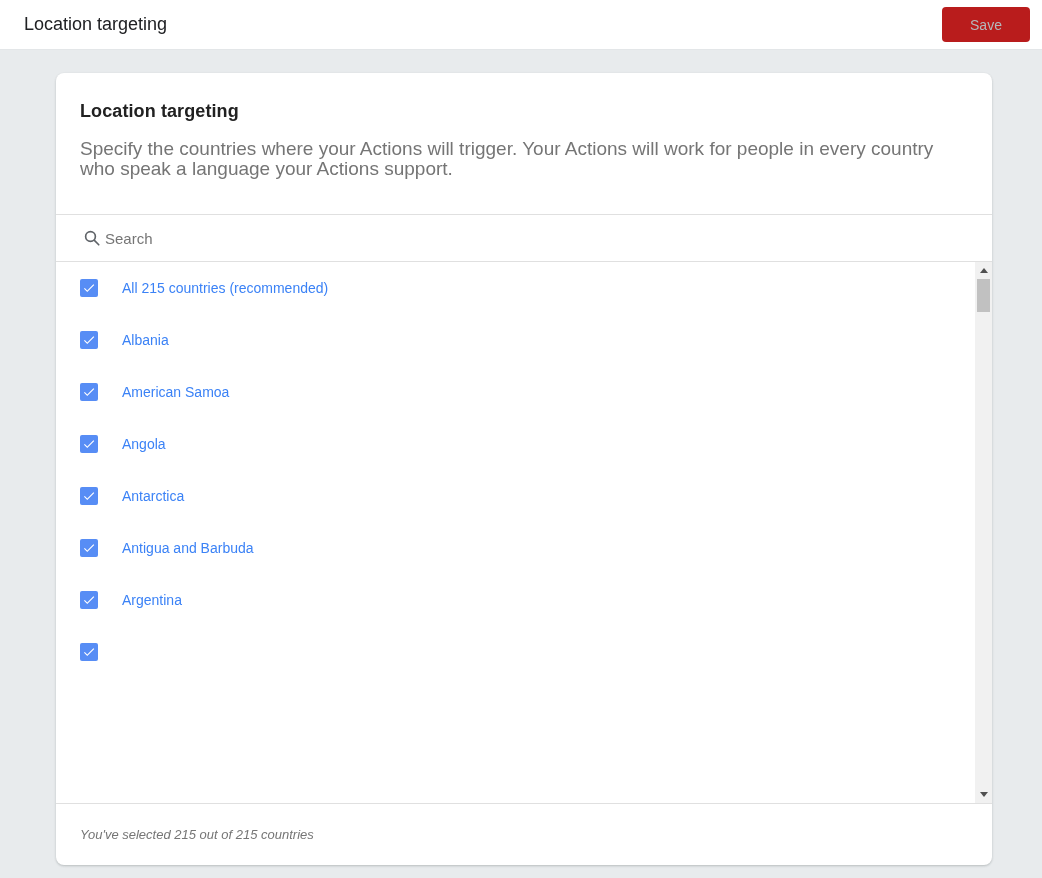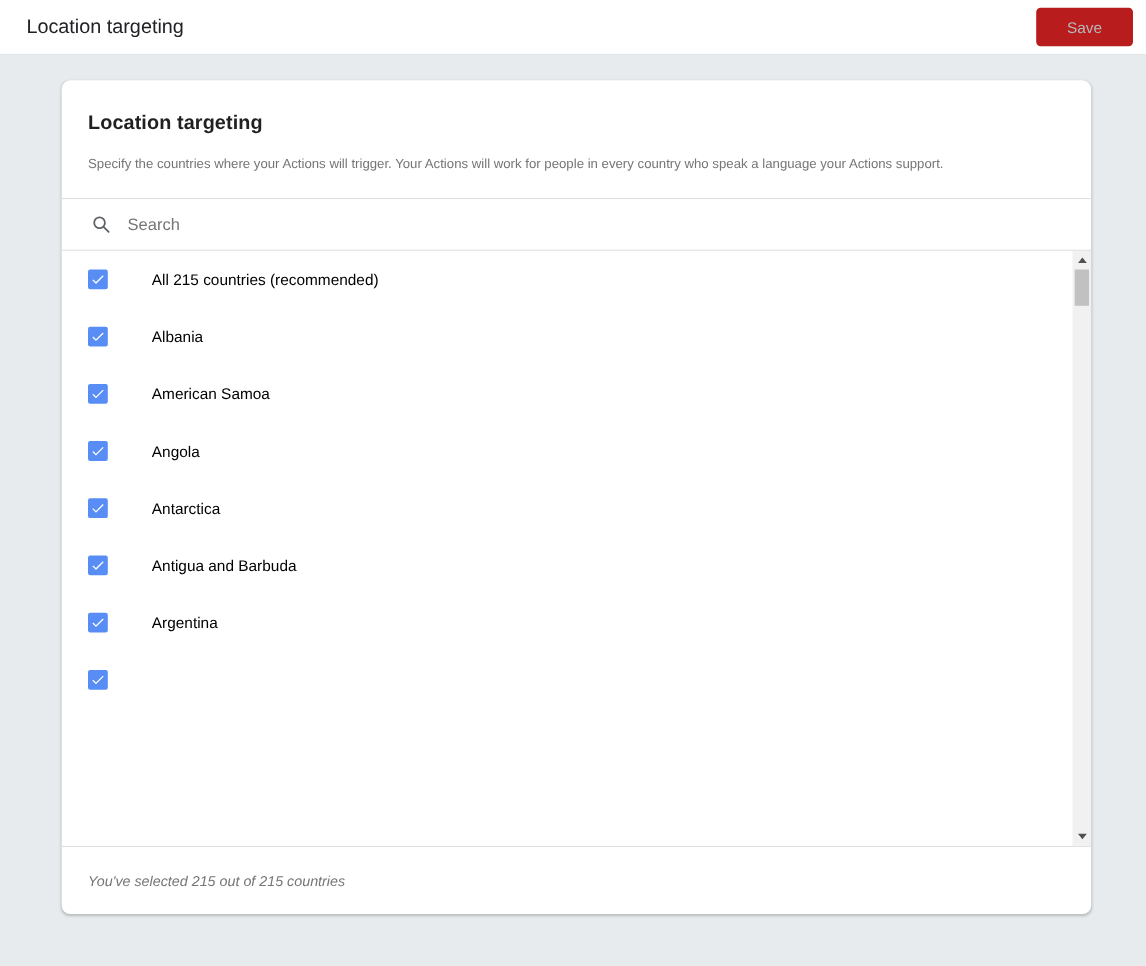--- a/index.html
+++ b/index.html
@@ -27,54 +27,54 @@
   
   .card {
     width: 936px; margin: 23px 0 0 56px;
     background: #ffffff; border-radius: 8px;
     box-shadow: 0 1px 2px rgba(60,64,67,0.18), 0 1px 3px rgba(60,64,67,0.10);
     display: flex; flex-direction: column;
   }
   .card-header { padding: 28px 24px 0 24px; }
   .card-heading { font-size: 18px; font-weight: 700; color: #212121; letter-spacing: .1px; }
   .card-desc {
-    margin-top: 17px; margin-bottom: 21px;
-    font-size: 12px; line-height: 20px; color: #757575;
+    margin-top: 17px; margin-bottom: 35px;
+    font-size: 19px; line-height: 20px; color: #757575;
     max-width: 868px;
   }
   
   .search-row {
     height: 48px;
     border-top: 1px solid #e0e0e0;
     border-bottom: 1px solid #e0e0e0;
     display: flex; align-items: center;
     padding-left: 27px;
   }
   .search-icon { width: 18px; height: 18px; flex: 0 0 auto; }
   .search-input {
     border: none; outline: none;
-    margin-left: 15px; flex: 1;
+    margin-left: 4px; flex: 1;
     font-size: 15px; font-family: inherit; color: #424242;
     background: transparent;
   }
   .search-input::placeholder { color: #757575; opacity: 1; }
   
   .list-wrap { position: relative; height: 541px; overflow: hidden; }
   .country-row {
     height: 52px; display: flex; align-items: center;
     padding-left: 24px; cursor: pointer;
   }
   .checkbox {
     width: 18px; height: 18px; border-radius: 2px;
     background: #578df5;
     display: flex; align-items: center; justify-content: center;
     flex: 0 0 auto;
   }
   .checkbox svg { width: 14px; height: 14px; display: block; }
-  .country-label { margin-left: 40px; font-size: 14px; color: #000000; }
+  .country-label { margin-left: 24px; font-size: 14px; color: #3b82f6; }
   
   .scrollbar {
     position: absolute; top: 0; right: 0; bottom: 0; width: 17px;
     background: #f1f1f1;
   }
   .scroll-arrow {
     position: absolute; left: 0; width: 17px; height: 17px;
     display: flex; align-items: center; justify-content: center;
   }
   .scroll-arrow.up { top: 0; }

